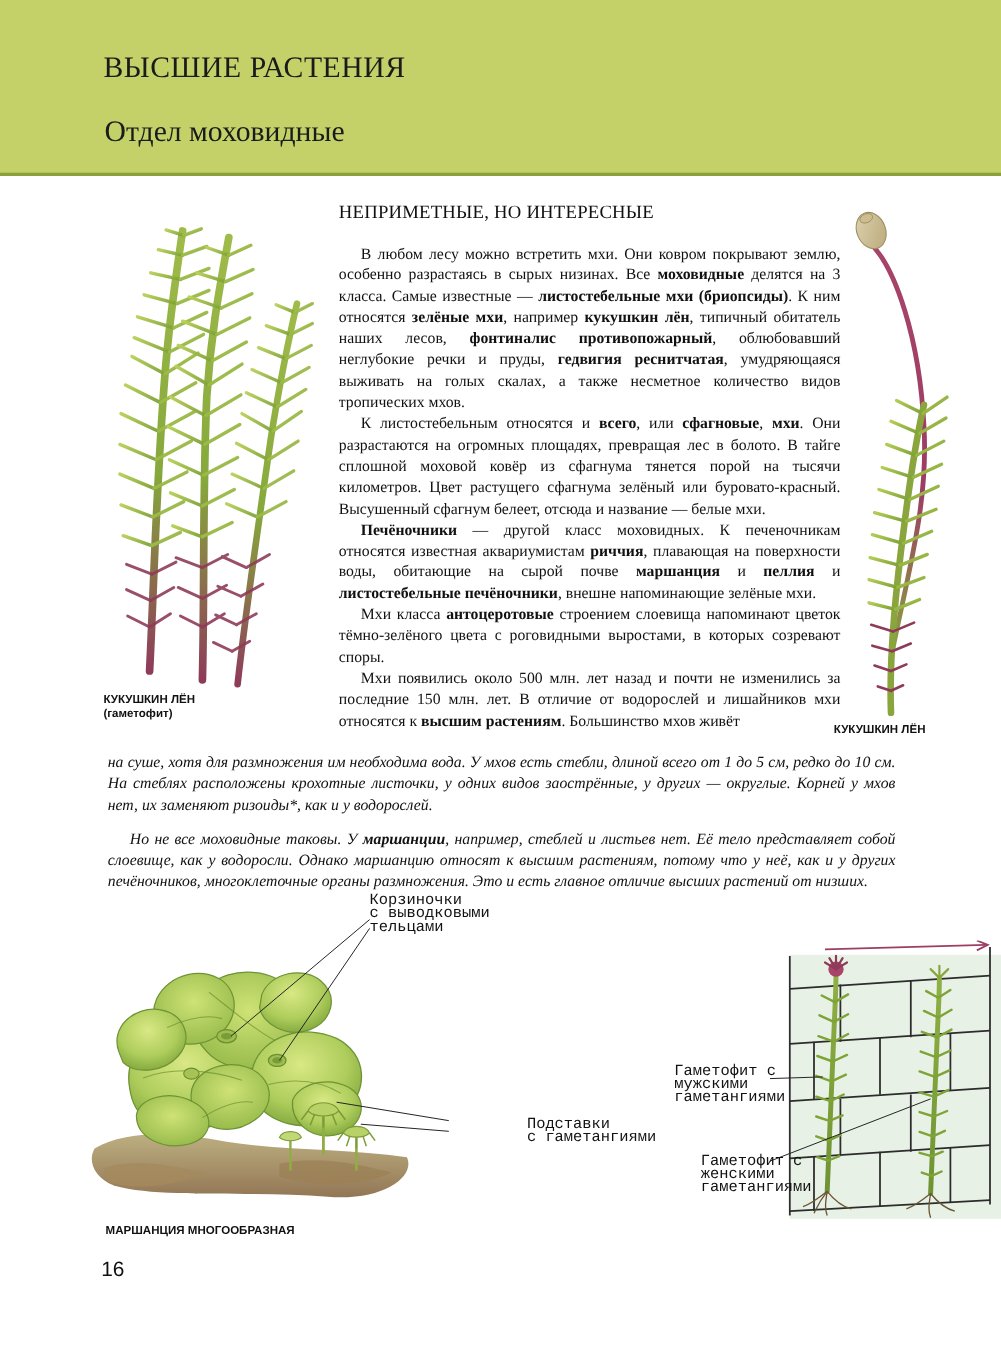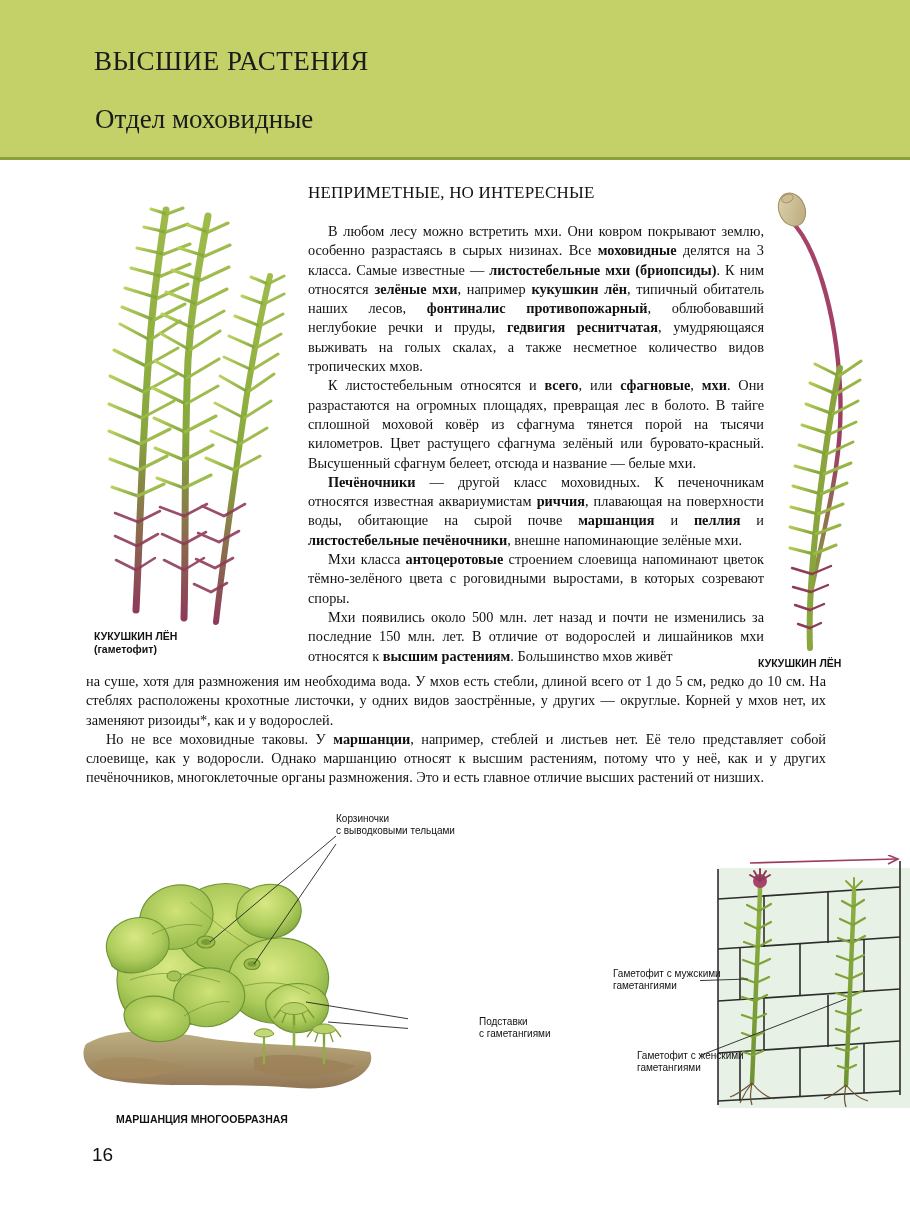--- a/index.html
+++ b/index.html
@@ -81,22 +81,23 @@
     position: absolute;
     left: 86px;
     top: 672px;
     width: 740px;
     font-size: 14.3px;
     line-height: 19.3px;
     text-align: justify;
     color: #111;
   }
   .wide-text p {
-    margin: 0;
+    margin: 12px;
     text-indent: 20px;
+    font-style: italic;
   }
   .wide-text p.noindent {
     text-indent: 0;
   }
   b { font-weight: bold; }
 
   
   .caption {
     position: absolute;
     font-family: "Liberation Sans", sans-serif;
@@ -111,29 +112,29 @@
     width: 170px;
     text-align: left;
   }
   .caption-kukushkin-right {
     left: 758px;
     top: 657px;
     width: 140px;
     text-align: left;
   }
   .caption-marshanciya {
-    left: 100px;
+    left: 80px;
     top: 1113px;
     width: 300px;
     padding-left: 16px;
   }
   .label-small {
     position: absolute;
-    font-family: Liberation Sans, sans-serif;
-    font-size: 10px;
+    font-family: Liberation Mono, monospace;
+    font-size: 14px;
     color: #111;
     line-height: 12px;
   }
   .label-korzinochki { left: 336px; top: 813px; width: 150px; }
   .label-podstavki  { left: 455px; top: 1016px; width: 120px; margin-left: 24px; }
   .label-muzh { left: 613px; top: 968px; width: 150px; }
   .label-zhen { left: 637px; top: 1050px; width: 160px; }
 
   .page-number {
     position: absolute;

